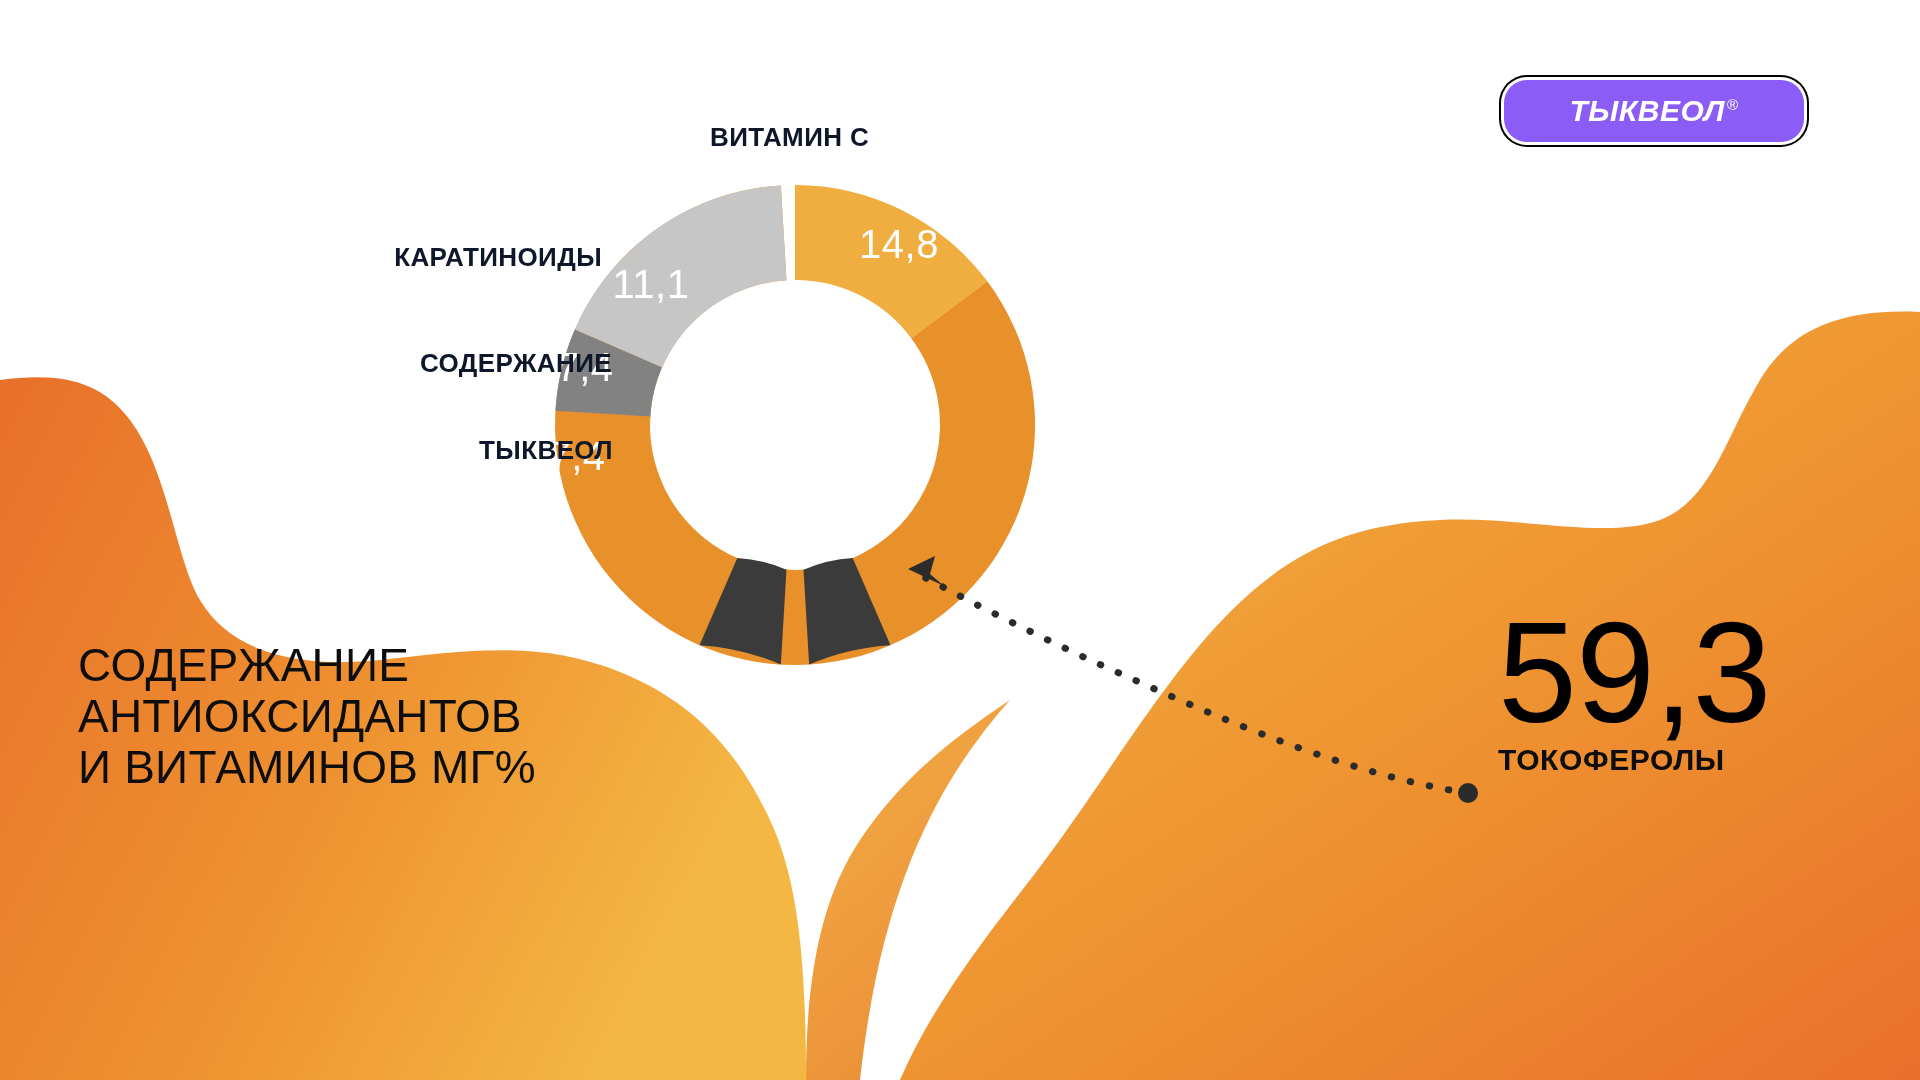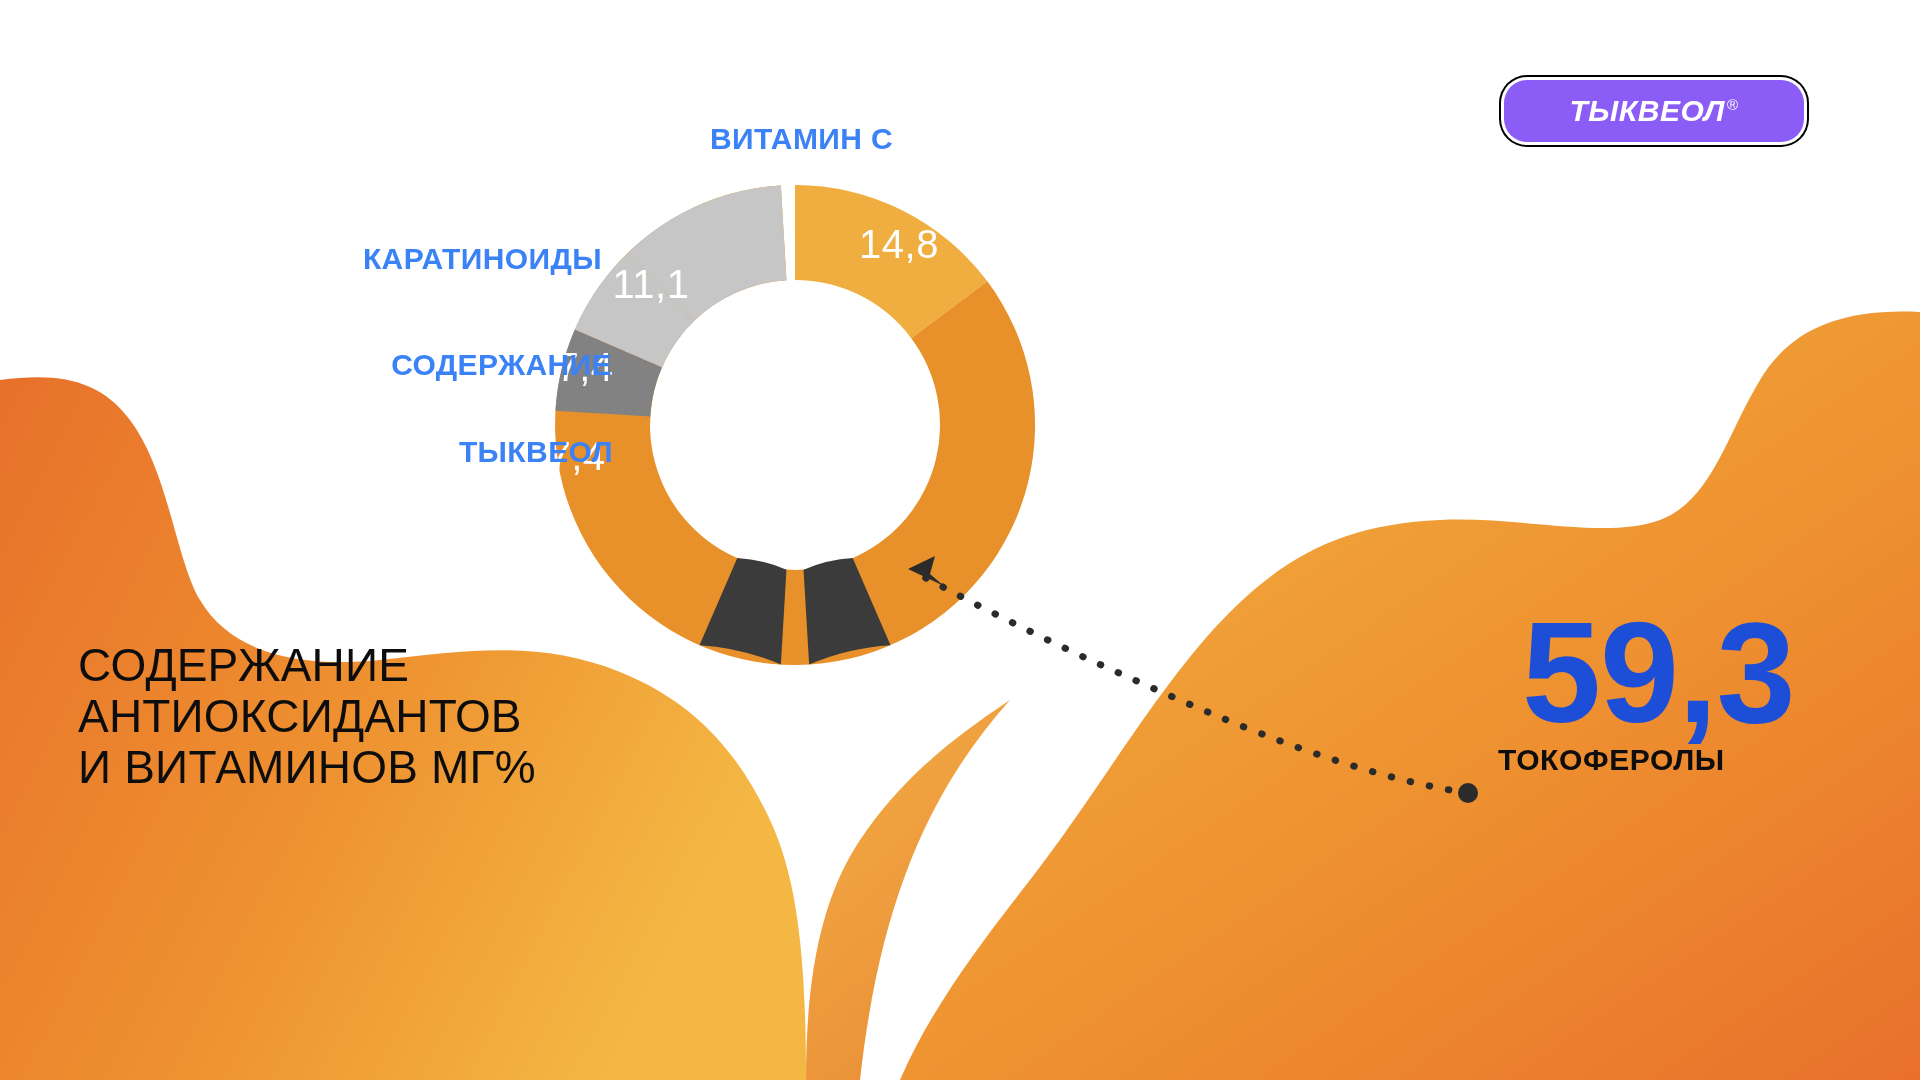--- a/index.html
+++ b/index.html
@@ -66,22 +66,22 @@
     font-size:40px;
     fill:#ffffff;
     letter-spacing:0.5px;
   }
 
   
   .cat-label {
     position:absolute;
     font-family:"Liberation Sans", sans-serif;
     font-weight:bold;
-    font-size:30px;
-    color:#3b82f6;
+    font-size:26px;
+    color:#0f172a;
     letter-spacing:0.4px;
     white-space:nowrap;
     z-index:30;
   }
   #label-vitamin-c { left:710px; top:122px; }
   #label-carotenoids { right:1318px; top:207px; text-align:right;margin-top:35px; }
   #label-riboflavin { right:1308px; top:348px; text-align:right; }
   #label-thiamin   { right:1307px; top:435px; text-align:right; }
 
   
@@ -100,26 +100,25 @@
 
   
   #callout {
     position:absolute;
     left:1498px; top:612px;
     z-index:30;
     text-align:left;
   }
   #callout-number {
     font-family:"Liberation Sans", sans-serif;
-    font-weight:700;
+    font-weight:400;
     font-size:142px;
     line-height:0.86;
-    color:#1d4ed8;
+    color:#000000;
     letter-spacing:-1px;
-    margin-left:24px;
   }
   #callout-label {
     font-family:"Liberation Sans", sans-serif;
     font-weight:bold;
     font-size:30px;
     color:#0d0d0d;
     letter-spacing:0.6px;
     margin-top:9px;
   }
 

